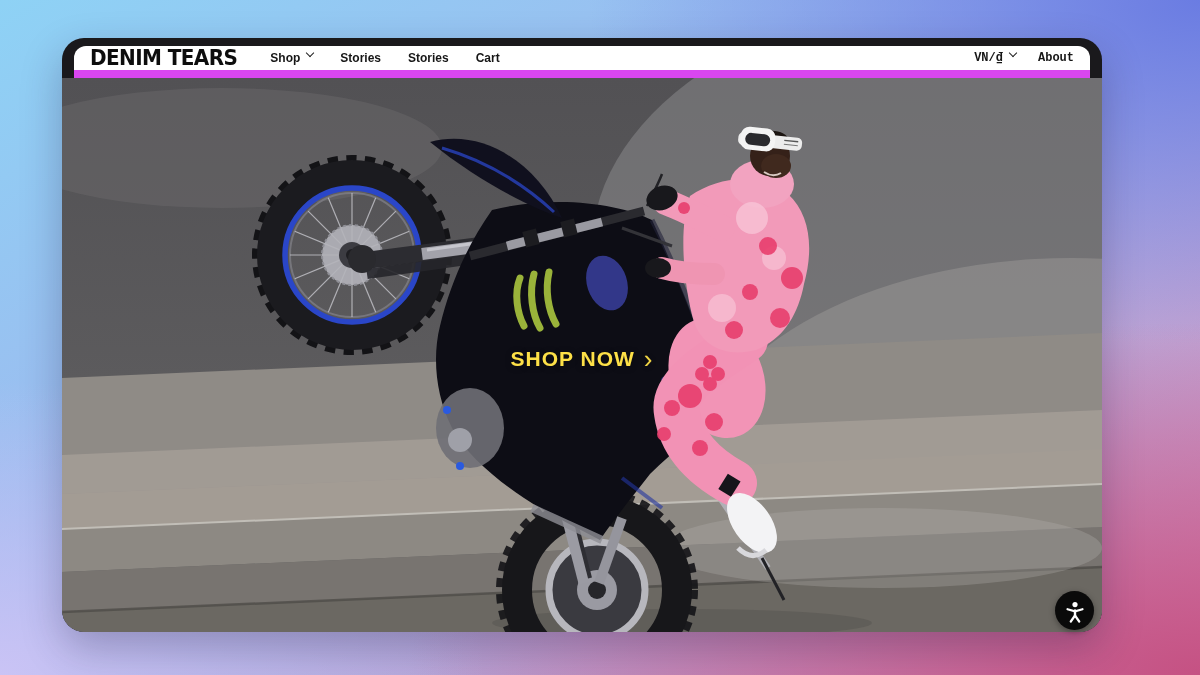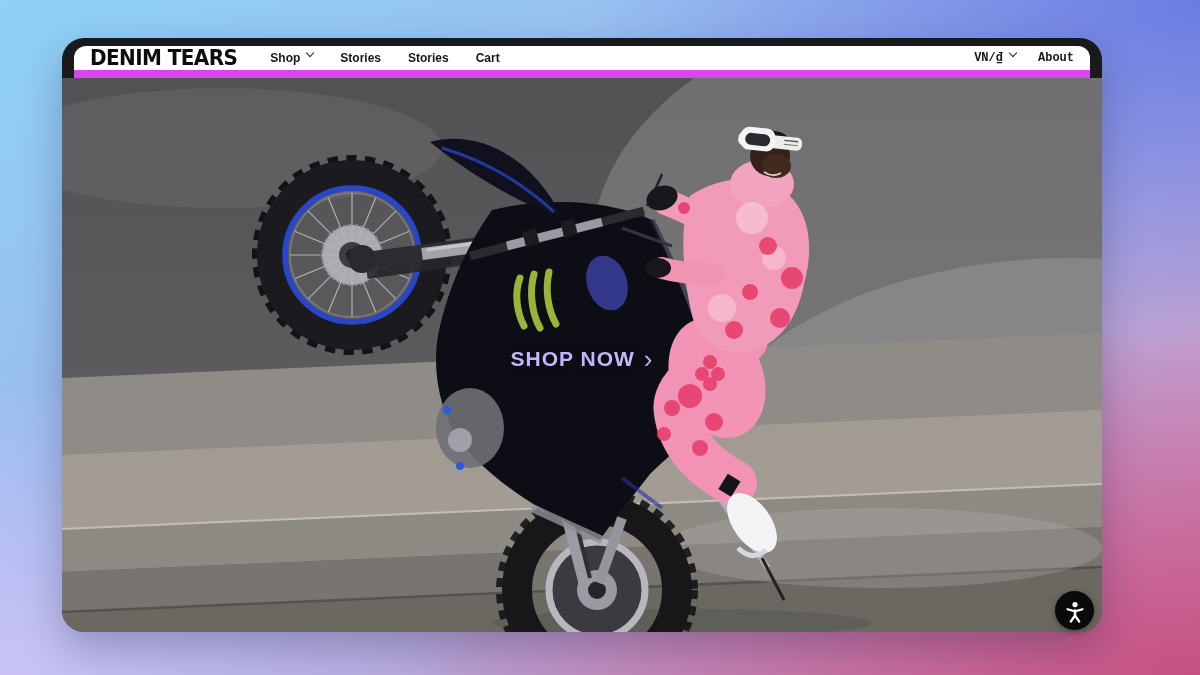--- a/index.html
+++ b/index.html
@@ -25,21 +25,21 @@
     color:#161616;cursor:pointer;white-space:nowrap;}
   .chev{display:inline-block;width:5px;height:5px;border-right:1.6px solid #222;
     border-bottom:1.6px solid #222;transform:rotate(45deg);margin-left:7px;
     position:relative;top:-1px;}
   .header-right{margin-left:auto;display:flex;align-items:center;gap:22px;font-family:Liberation Mono, monospace;}
   
   .hero{position:absolute;left:0;right:0;top:40px;bottom:0;overflow:hidden;
     border-radius:0 0 22px 22px;background:#555457;}
   .hero svg{position:absolute;left:0;top:0;}
   .cta{position:absolute;left:0;right:0;top:266px;text-align:center;
-    color:#c4b5fd;font-size:21px;font-weight:700;letter-spacing:1px;cursor:pointer;
+    color:#fde047;font-size:21px;font-weight:700;letter-spacing:1px;cursor:pointer;
     text-shadow:0 1px 6px rgba(0,0,0,.35);}
   .cta-chev{font-weight:400;font-size:26px;line-height:1;margin-left:9px;
     position:relative;top:2px;opacity:.95;}
   
   .a11y-btn{position:absolute;left:1055px;top:591px;width:39px;height:39px;
     border-radius:50%;background:#0a0a0a;display:flex;align-items:center;
     justify-content:center;cursor:pointer;box-shadow:0 2px 6px rgba(0,0,0,.35);}
 </style>
 </head>
 <body>

